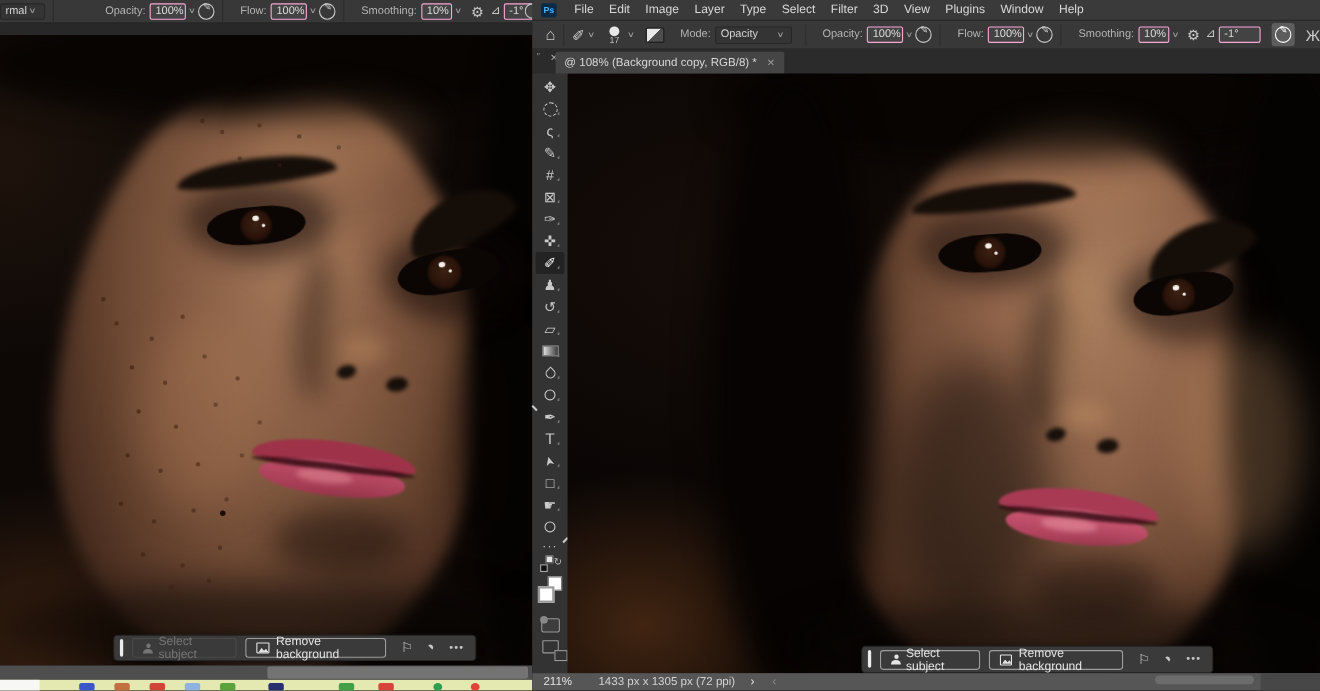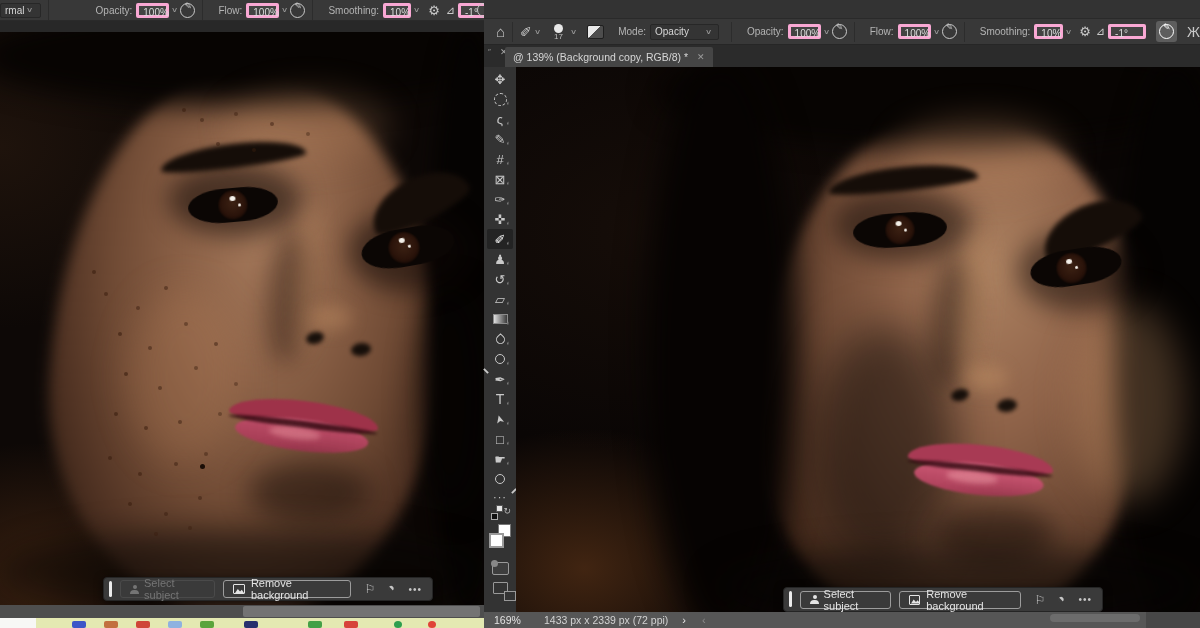--- a/index.html
+++ b/index.html
@@ -4,21 +4,21 @@
 <style>
   * { margin:0; padding:0; box-sizing:border-box; }
   html,body { width:1200px; height:628px; overflow:hidden; background:#000;
     font-family:"Liberation Sans", sans-serif; }
   .screen { position:relative; width:1200px; height:628px; background:#111; overflow:hidden; }
 
   
   .optbar { display:flex; align-items:center; background:#383838; color:#b9b9b9;
     font-size:10px; white-space:nowrap; }
   .optbar .lbl { color:#b4b4b4; margin:0 4px 0 8px; }
-  .valbox { background:#434343; border:3px solid #f9a8d4; color:#dcdcdc; height:15px;
+  .valbox { background:#434343; border:1px solid #f9a8d4; color:#dcdcdc; height:15px;
     min-width:33px; padding:1px 4px 0 4px; text-align:center; border-radius:2px; }
   .chev { color:#9a9a9a; font-size:7px; margin:0 3px; transform:scaleX(1.4); display:inline-block; }
   .vdiv { width:1px; height:20px; background:#2c2c2c; margin:0 7px; flex:none; }
   .gicon { color:#c9c9c9; font-size:13px; line-height:1; }
   .i-airbrush { position:relative; width:15px; height:15px; border:1.2px solid #c9c9c9;
     border-radius:50%; display:inline-block; flex:none; }
   .i-airbrush .pen { position:absolute; top:-3px; left:3px; font-size:9px; color:#c9c9c9; }
   .dd { display:flex; align-items:center; justify-content:space-between; background:#343434;
     border:1px solid #272727; border-radius:2px; height:16px; color:#d6d6d6; padding:0 4px; }
 
@@ -356,20 +356,35 @@
       <span class="blk" style="left:244px;background:#27306e"></span>
       <span class="blk" style="left:308px;background:#43a047"></span>
       <span class="blk" style="left:344px;background:#d7423a"></span>
       <span class="blk" style="left:394px;background:#2e9e4f;border-radius:50%;width:8px"></span>
       <span class="blk" style="left:428px;background:#e04438;border-radius:50%;width:8px"></span>
     </div>
   </section>
 
   <section class="pane-right">
 
+    <div class="menubar">
+      <span class="pslogo">Ps</span>
+      <span class="mitem">File</span>
+      <span class="mitem">Edit</span>
+      <span class="mitem">Image</span>
+      <span class="mitem">Layer</span>
+      <span class="mitem">Type</span>
+      <span class="mitem">Select</span>
+      <span class="mitem">Filter</span>
+      <span class="mitem">3D</span>
+      <span class="mitem">View</span>
+      <span class="mitem">Plugins</span>
+      <span class="mitem">Window</span>
+      <span class="mitem">Help</span>
+    </div>
 
     <div class="optbar right-optbar">
       <span class="gicon" style="font-size:15px;margin-left:12px">⌂</span>
       <span class="vdiv"></span>
       <span class="gicon" style="font-size:14px">✐</span>
       <span class="chev">∨</span>
       <span class="brushsize">
         <span class="dot" style="position:static;display:block"></span>
         <span class="num" style="position:static;display:block">17</span>
       </span>
@@ -406,21 +421,21 @@
             <span class="pen" style="color:#fff">✎</span>
           </span>
       </span>
       <span class="gicon" style="font-size:14px;margin-left:10px">Ж</span>
     </div>
 
     <div class="tabbar">
       <span class="tabfrag">″</span>
       <span class="tabfrag-x">✕</span>
       <div class="doctab">
-        <span>@ 139% (Background copy, RGB/8) *</span>
+        <span>@ 108% (Background copy, RGB/8) *</span>
         <span class="x">✕</span>
       </div>
     </div>
 
     <div class="bodyrow">
       <div class="toolbar">
         <span class="tool noflag">
             <span>✥</span>
           </span>
         <span class="tool">
@@ -554,20 +569,20 @@
             <span>Remove background</span>
           </span>
           <span class="ctxicon">⚐</span>
           <span class="ctxicon rot">◐</span>
           <span class="ctxicon dots">•••</span>
         </div>
       </div>
     </div>
 
     <div class="statusbar">
-      <span class="zoom">169%</span>
-      <span class="dims">1433 px x 2339 px (72 ppi)</span>
+      <span class="zoom">211%</span>
+      <span class="dims">1433 px x 1305 px (72 ppi)</span>
       <span class="nav">›</span>
       <span class="nav dim">‹</span>
       <span class="sbthumb"></span>
     </div>
   </section>
 </div>
 
 </body></html>

